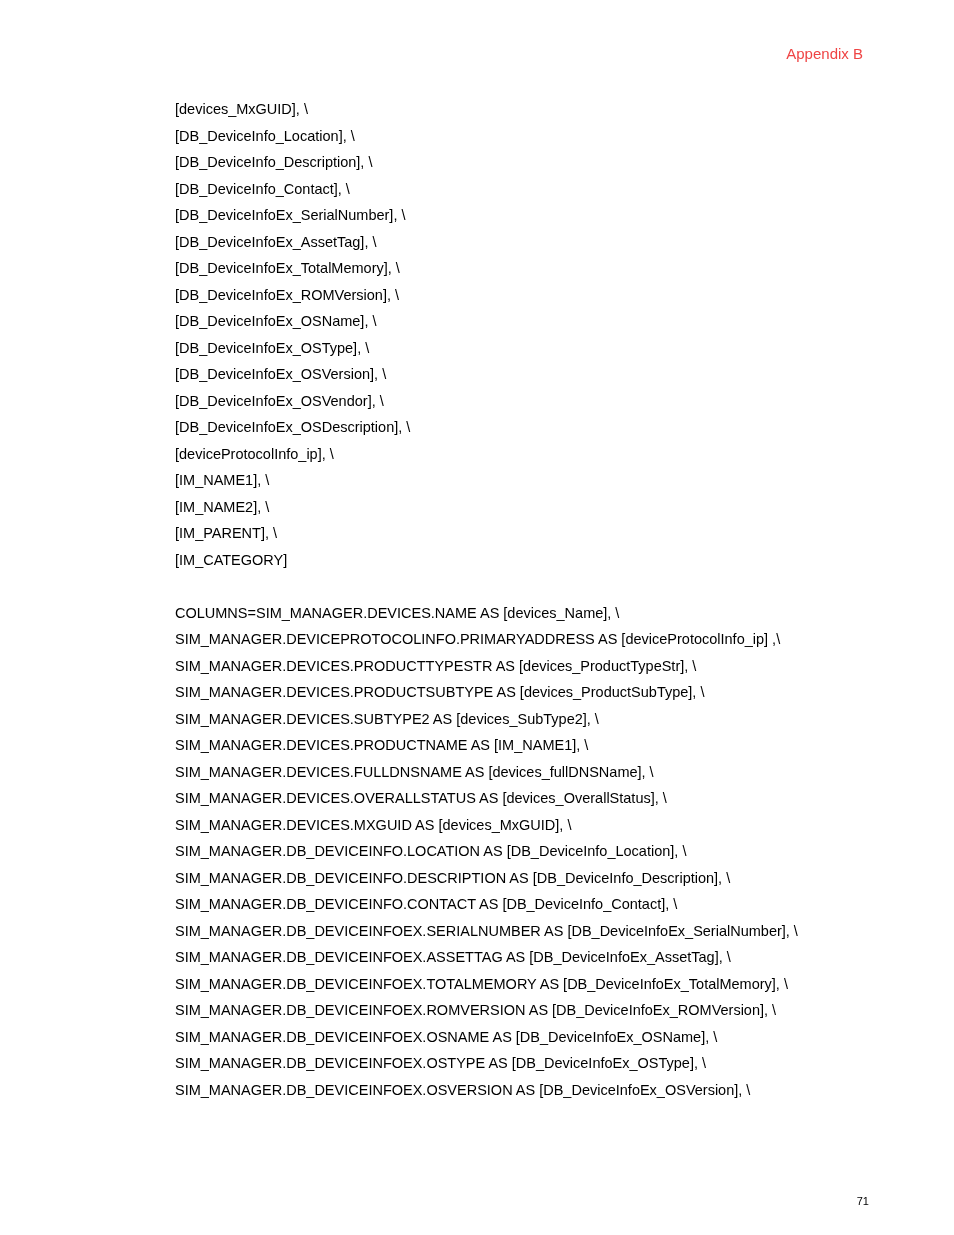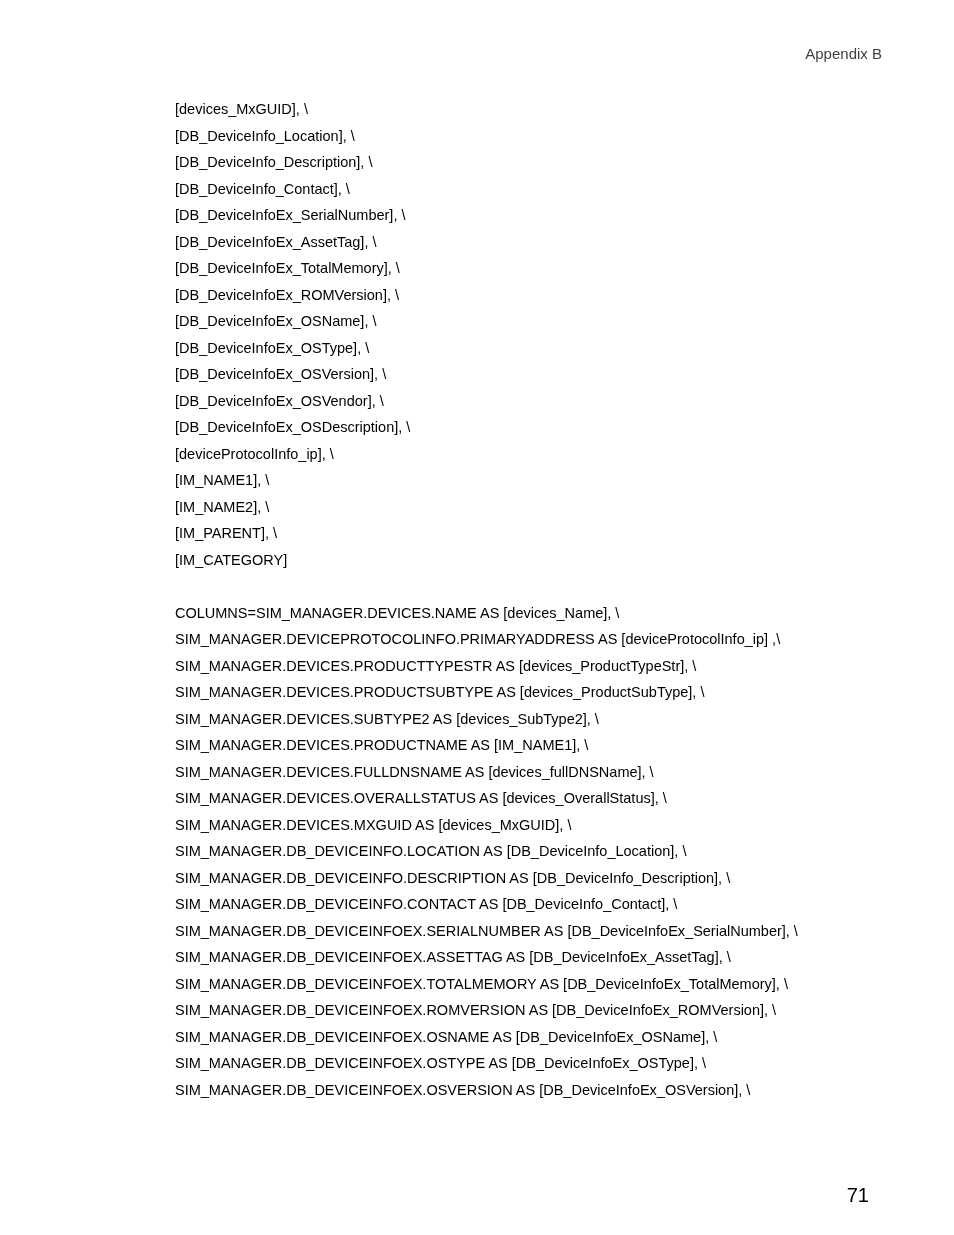--- a/index.html
+++ b/index.html
@@ -10,41 +10,41 @@
     body {
       width: 954px;
       height: 1235px;
       background: #ffffff;
       font-family: Arial, Helvetica, sans-serif;
       position: relative;
     }
     .header {
       position: absolute;
       top: 45px;
-      right: 72px;
+      right: 91px;
       font-size: 15px;
-      color: #404040;
+      color: #ef4444;
     }
     .code-content {
       position: absolute;
       top: 96px;
       left: 175px;
       right: 85px;
       font-family: Liberation Sans, sans-serif;
       font-size: 14.5px;
       color: #000;
       line-height: 26.5px;
       white-space: pre-wrap;
       word-break: break-all;
     }
     .page-number {
       position: absolute;
       bottom: 28px;
       right: 85px;
-      font-size: 20px;
+      font-size: 11px;
       color: #000;
     }
   </style>
 </head>
 <body>
 
 <div class="header">Appendix B</div>
 
 <div class="code-content">[devices_MxGUID], \
 [DB_DeviceInfo_Location], \

